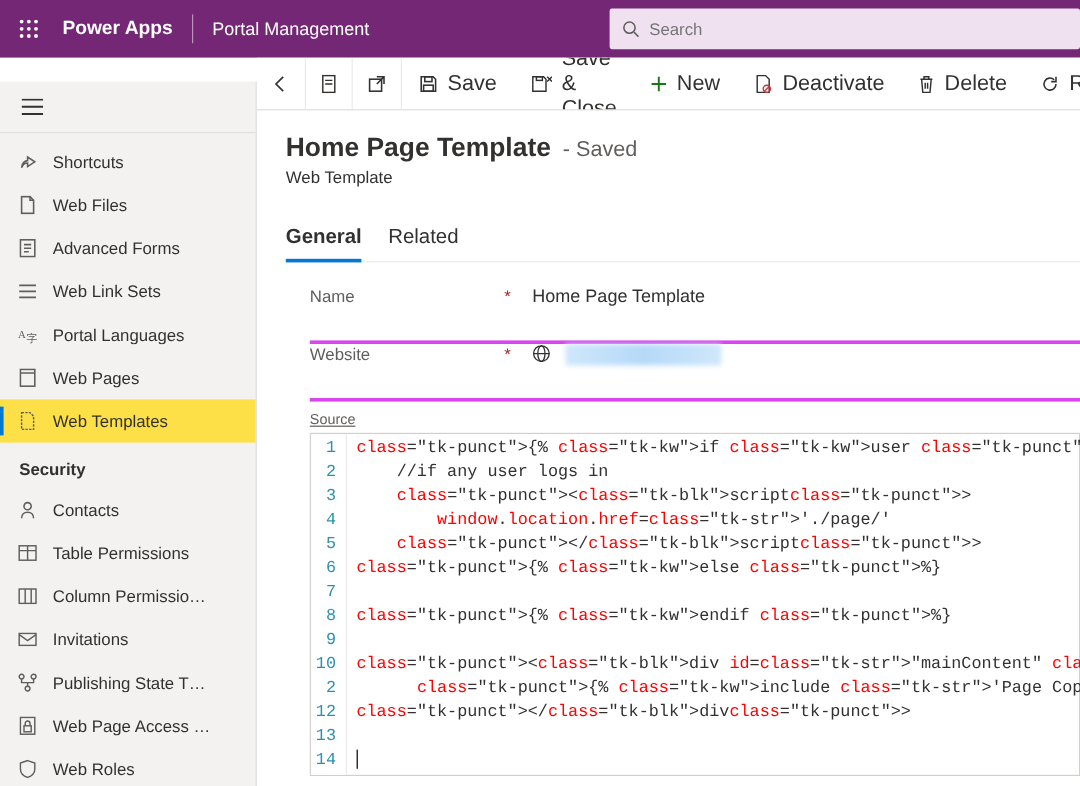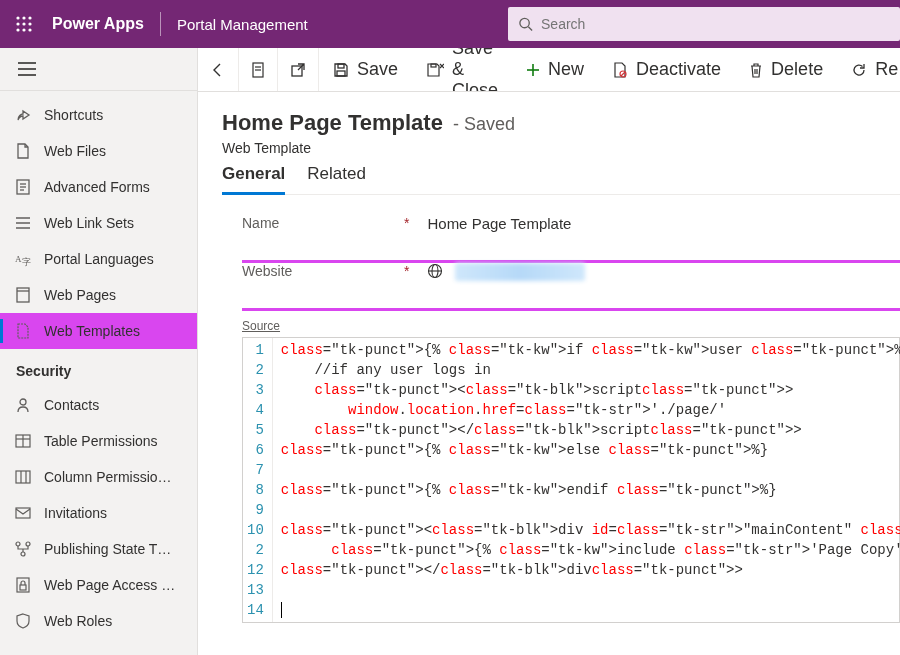--- a/index.html
+++ b/index.html
@@ -8,43 +8,43 @@
   .topbar { display: flex; align-items: center; height: 48px; background: #742774; color: #fff; }
   .waffle { width: 48px; height: 48px; display: flex; align-items: center; justify-content: center; cursor: pointer; }
   .app-name { font-size: 16px; font-weight: 700; padding: 0 16px 0 4px; }
   .divider { width: 1px; height: 24px; background: rgba(255,255,255,0.5); }
   .env-name { font-size: 15px; padding: 0 16px; }
   .search-wrap { margin-left: auto; height: 100%; display: flex; align-items: center; }
   .search-box { display: flex; align-items: center; background: #f0e1f0; height: 34px; width: 392px; border-radius: 2px; padding: 0 10px; color: #605e5c; }
   .search-box input { border: none; background: transparent; outline: none; font-size: 14px; width: 100%; margin-left: 8px; }
   
   .shell { display: flex; height: calc(100% - 48px); }
-  .sidebar { width: 198px; background: #f3f2f1; border-right: 1px solid #e1dfdd; display: flex; flex-direction: column; overflow: hidden; }
+  .sidebar { width: 214px; background: #f3f2f1; border-right: 1px solid #e1dfdd; display: flex; flex-direction: column; overflow: hidden; margin-top: 20px; }
   .hamburger { padding: 14px 18px; border-bottom: 1px solid #e1dfdd; cursor: pointer; }
   .nav-list { flex: 1; overflow-y: auto; padding-top: 6px; }
   .nav-item { display: flex; align-items: center; height: 36px; padding: 0 14px; cursor: pointer; color: #323130; font-size: 14px; white-space: nowrap; overflow: hidden; text-overflow: ellipsis; }
-  .nav-item.active { background: #d946ef; }
+  .nav-item.active { background: #fde047; }
   .active-bar { width: 3px; height: 24px; background: #0078d4; margin-left: -14px; margin-right: 11px; }
   .nav-icon { width: 18px; display: inline-flex; justify-content: center; margin-right: 12px; color: #605e5c; flex-shrink: 0; }
   .nav-item .label { overflow: hidden; text-overflow: ellipsis; }
   .section-header { padding: 14px 16px 8px 16px; font-weight: 700; font-size: 14px; color: #323130; }
   
   .main { flex: 1; display: flex; flex-direction: column; overflow: hidden; }
   .cmdbar { display: flex; align-items: center; height: 44px; border-bottom: 1px solid #e1dfdd; background: #fff; overflow: hidden; }
   .cmd-btn { display: flex; align-items: center; height: 100%; padding: 0 14px; cursor: pointer; font-size: 18px; color: #323130; border-right: 1px solid #edebe9; }
   .cmd-btn.iw { padding: 0 12px; }
   .cmd-btn.noborder { border-right: none; }
   .cmd-btn.last { border-right: none; }
   .cmd-btn .i { margin-right: 8px; display: inline-flex; align-items: center; }
   .content { flex: 1; overflow: auto; padding: 18px 0 0 24px; }
   .title-row { display: flex; align-items: baseline; gap: 10px; }
   .page-title { font-size: 22px; font-weight: 600; }
   .title-status { color: #605e5c; font-size: 18px; }
   .subtitle { font-size: 14px; margin-top: 4px; color: #323130; }
-  .tabs { display: flex; gap: 22px; border-bottom: 1px solid #edebe9; }
+  .tabs { display: flex; gap: 22px; margin-top: 24px; border-bottom: 1px solid #edebe9; }
   .tab { padding: 8px 0; font-size: 17px; cursor: pointer; color: #323130; }
   .tab.active { font-weight: 600; border-bottom: 3px solid #0078d4; margin-bottom: -1px; }
   .form-area { margin-top: 20px; padding-left: 20px; }
   .field-row { display: flex; height: 48px; border-bottom: 3px solid #d946ef; }
   .field-label { width: 160px; color: #605e5c; font-size: 14px; }
   .req { color: #a4262c; margin-left: 2px; margin-right: 18px; }
   .field-value { font-size: 15px; }
   .globe { display: inline-flex; margin-right: 12px; vertical-align: middle; }
   .redact { display: inline-block; width: 130px; height: 18px; background: linear-gradient(90deg,#cfe7fb,#b6d9f8,#cfe7fb); filter: blur(2px); border-radius: 2px; vertical-align: middle; }
   .source-label { margin-top: 8px; color: #605e5c; font-size: 12px; margin-bottom: 4px; text-decoration: underline; }

